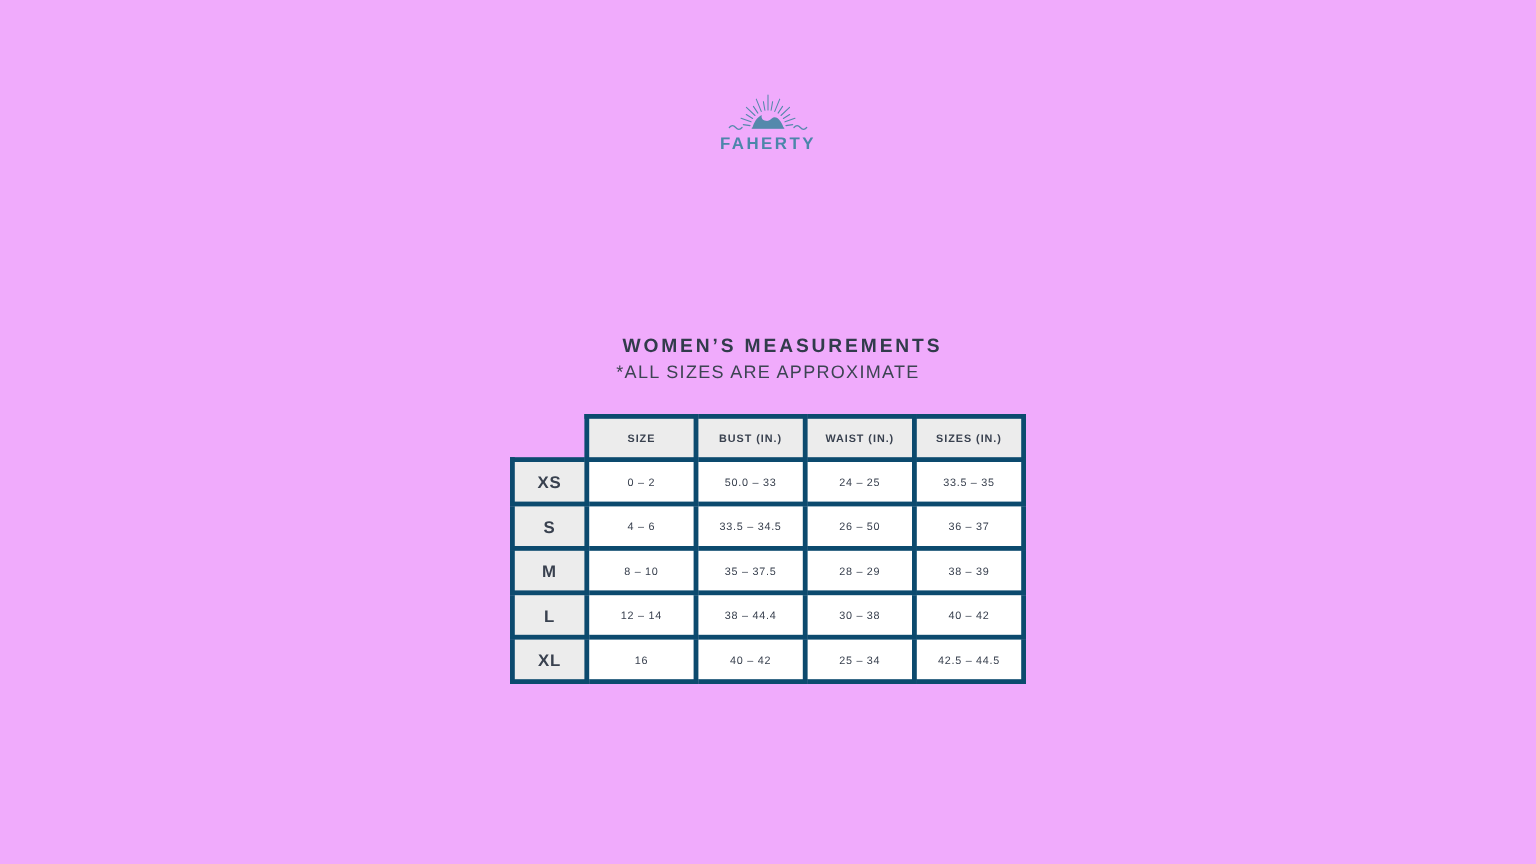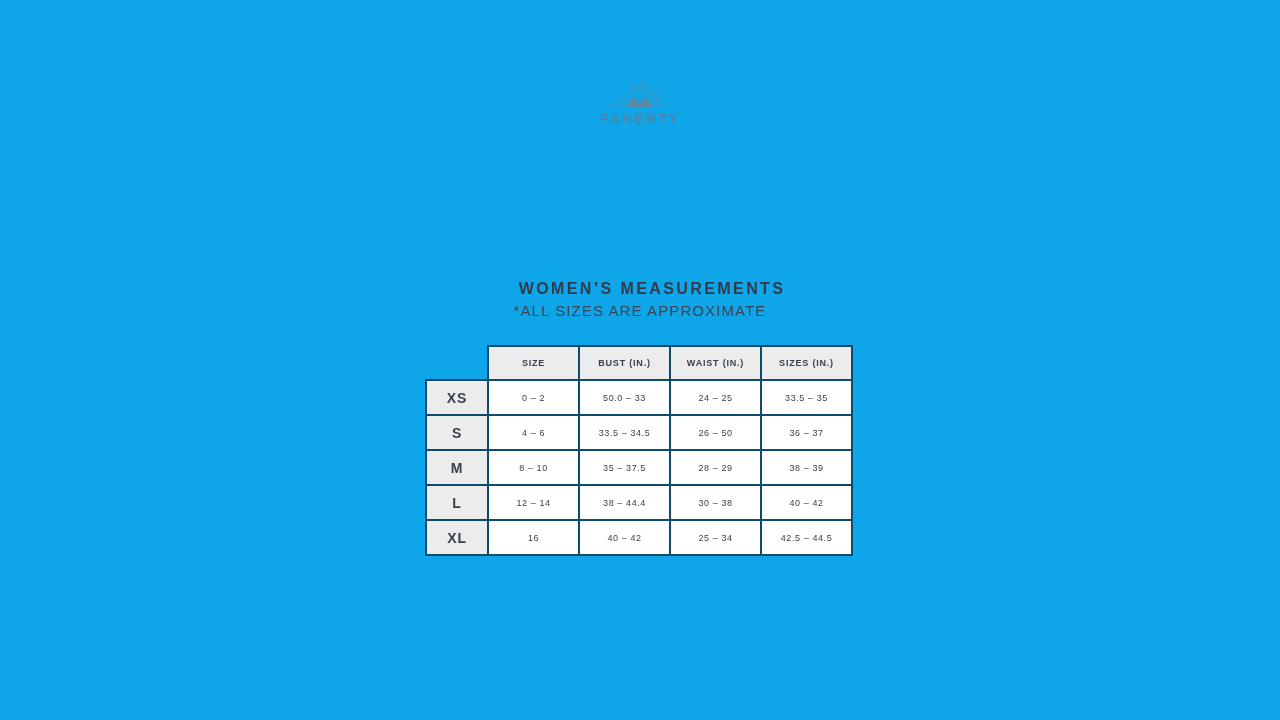--- a/index.html
+++ b/index.html
@@ -5,21 +5,21 @@
   html, body {
     margin: 0;
     padding: 0;
     background: #ffffff;
     font-family: "Liberation Sans", sans-serif;
   }
   .page {
     position: relative;
     width: 1280px;
     height: 720px;
-    background: #0ea5e9;
+    background: #f0abfc;
     overflow: hidden;
   }
   .logo {
     position: absolute;
     top: 74px;
     left: 598px;
     width: 84px;
     height: 52px;
   }
   .page-title {
@@ -47,21 +47,21 @@
     line-height: 11px;
   }
   table.size-chart {
     position: absolute;
     top: 345px;
     left: 425px;
     border-collapse: collapse;
     table-layout: fixed;
   }
   .size-chart th, .size-chart td {
-    border: 2px solid #0c4a6e;
+    border: 4px solid #0c4a6e;
     padding: 0;
     text-align: center;
     vertical-align: middle;
     color: #39414f;
     white-space: nowrap;
   }
   .size-chart thead th {
     height: 32px;
     background: #ececec;
     font-size: 9px;

